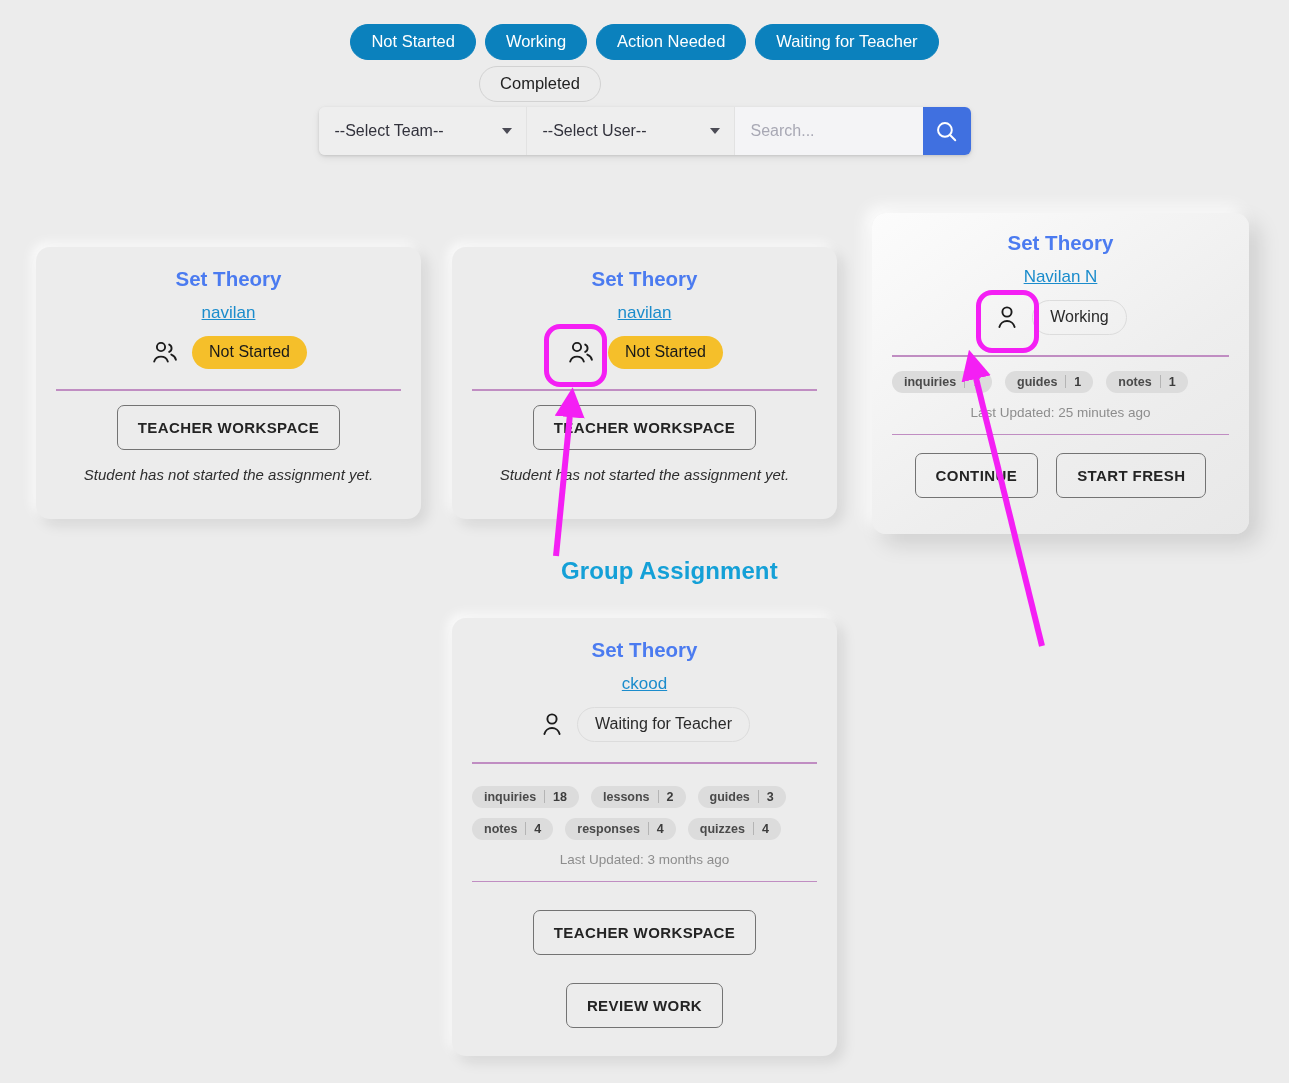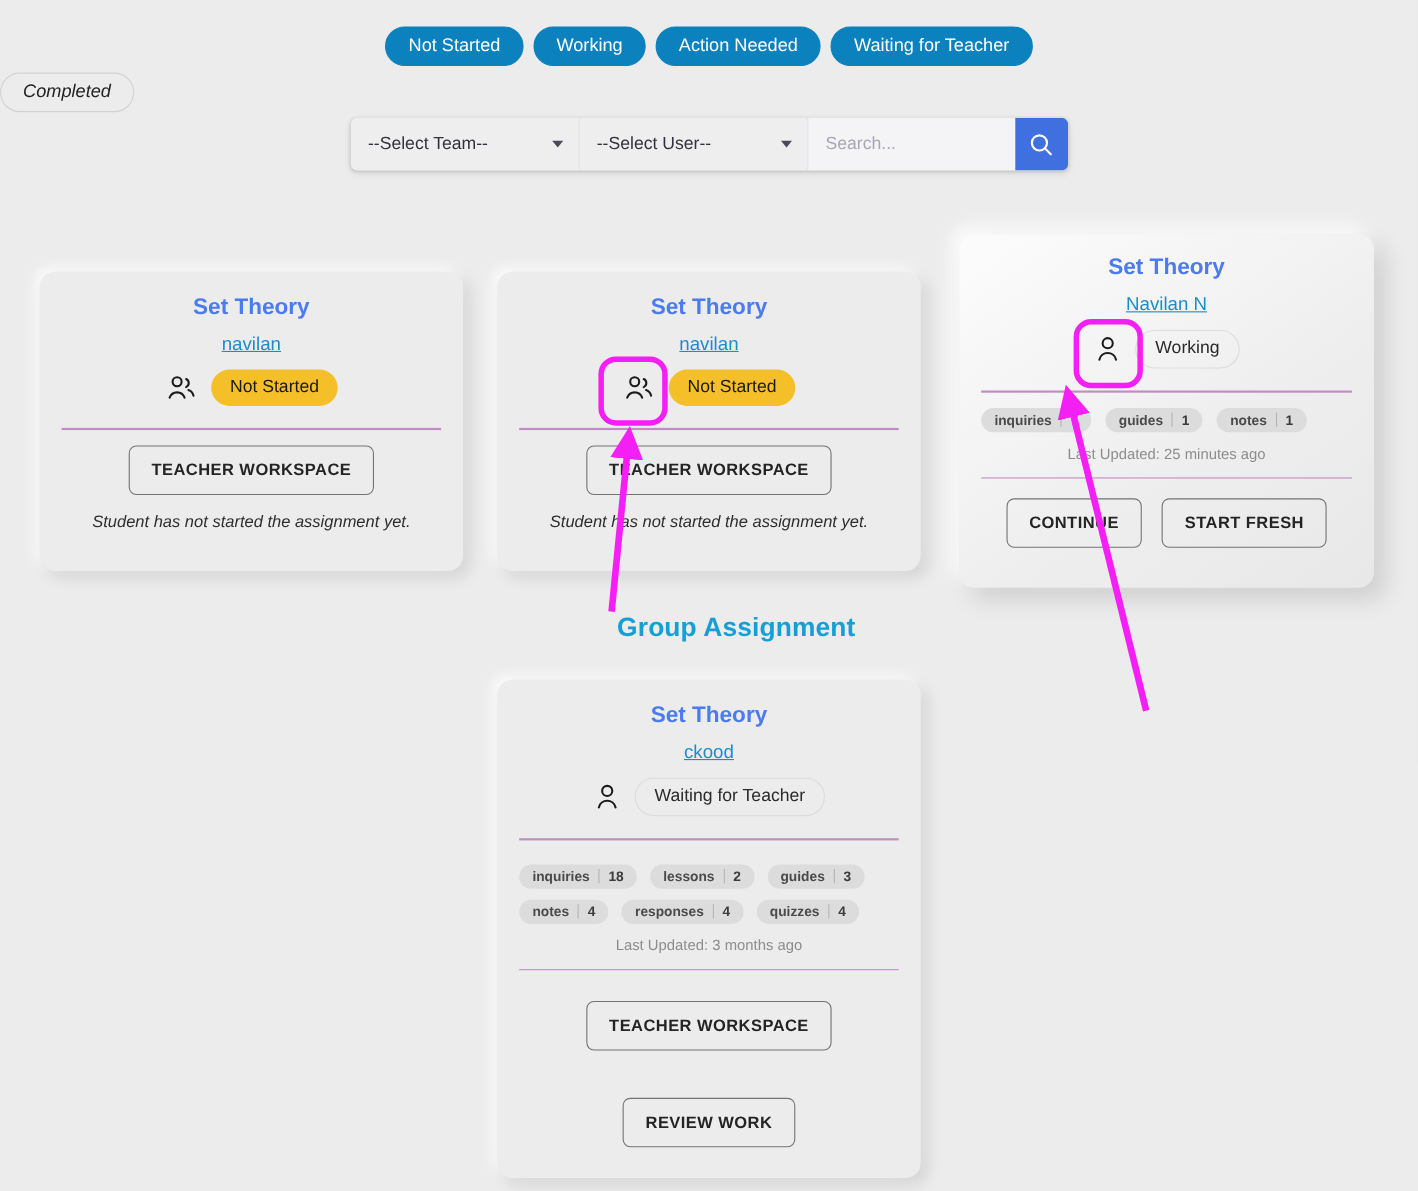--- a/index.html
+++ b/index.html
@@ -27,21 +27,21 @@
     line-height: 1;
     cursor: pointer;
     white-space: nowrap;
     border: 1px solid transparent;
   }
   .pill.active { background: #0b81bd; color: #ffffff; border-color: #0b81bd; }
   .pill.inactive { background: #ececec; color: #222222; border-color: #d2d2d2; }
   .filter-row2 {
     position: absolute;
     top: 66px; left: 0; width: 1080px;
-    display: flex; justify-content: flex-start; font-style: italic;
+    display: flex; justify-content: center;
   }
 
   
   .toolbar-wrap {
     position: absolute;
     top: 107px; left: 0; width: 1289px;
     display: flex; justify-content: center;
   }
   .toolbar {
     display: flex;
@@ -338,21 +338,21 @@
     </div>
     <div class="chip">
       <span class="chip-label">quizzes</span>
       <span class="chip-sep"></span>
       <span class="chip-val">4</span>
     </div>
   </div>
   <div class="last-updated">Last Updated: 3 months ago</div>
   <div class="divider" style="margin-bottom:28px;"></div>
   <button class="btn">TEACHER WORKSPACE</button>
-  <button class="btn" style="margin-top:43px;">REVIEW WORK</button>
+  <button class="btn" style="margin-top:28px;">REVIEW WORK</button>
 </div>
 
 <div class="anno-layer">
   <div class="anno-box" style="left:544px; top:324px; width:63px; height:63px;"></div>
   <div class="anno-box" style="left:976px; top:290px; width:63px; height:63px;"></div>
 
   <svg width="1289" height="1083" style="position:absolute; left:0; top:0;">
     <defs>
       <marker id="ah" markerWidth="5" markerHeight="5" refX="2.2" refY="2.5" orient="auto">
         <path d="M0,0 L5,2.5 L0,5 z" fill="#f41ff4"></path>

